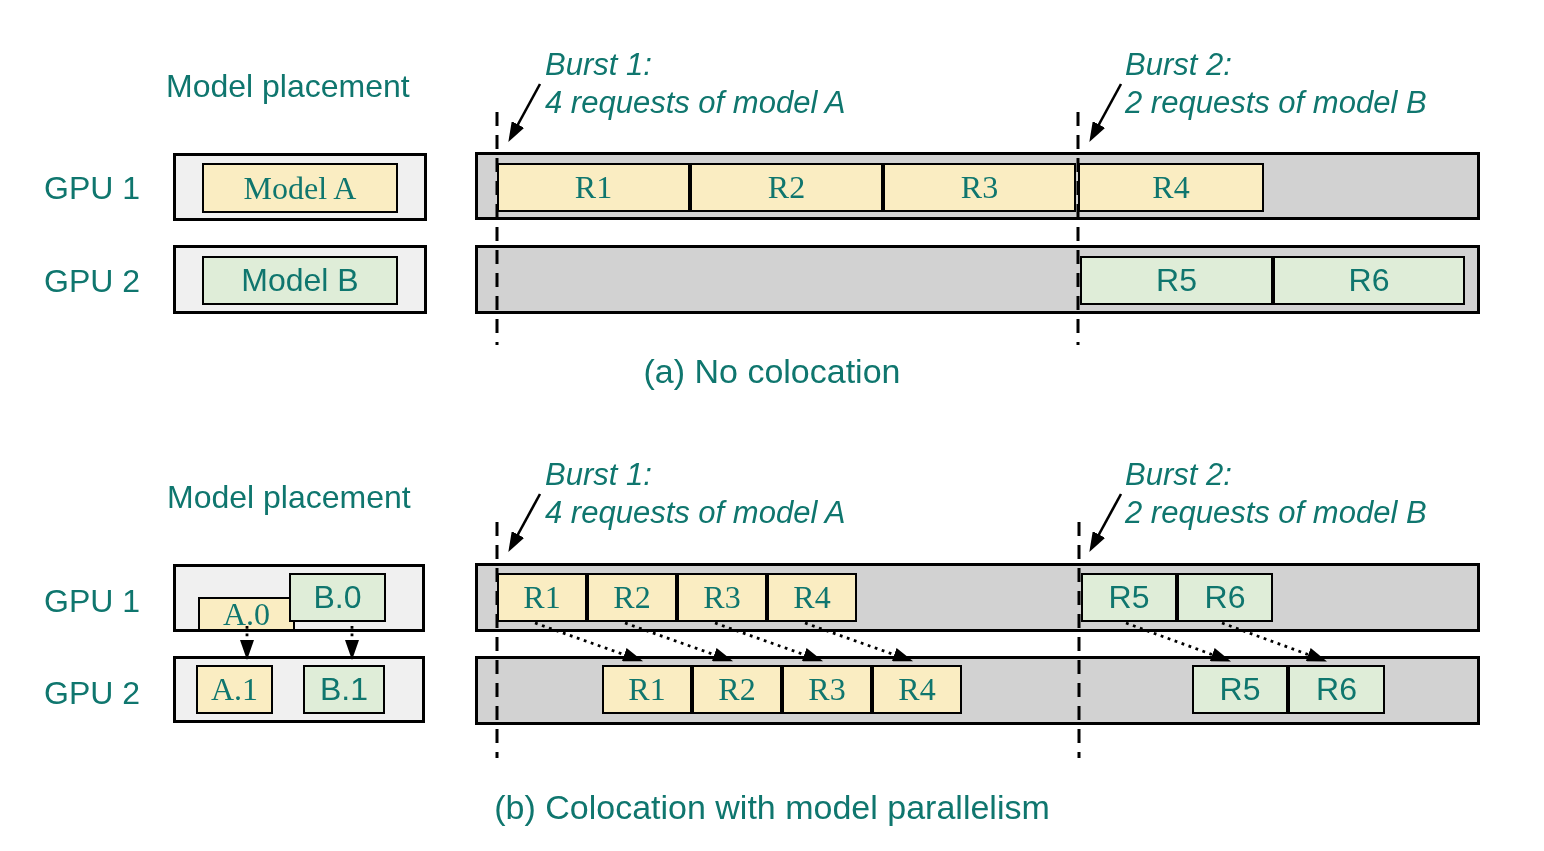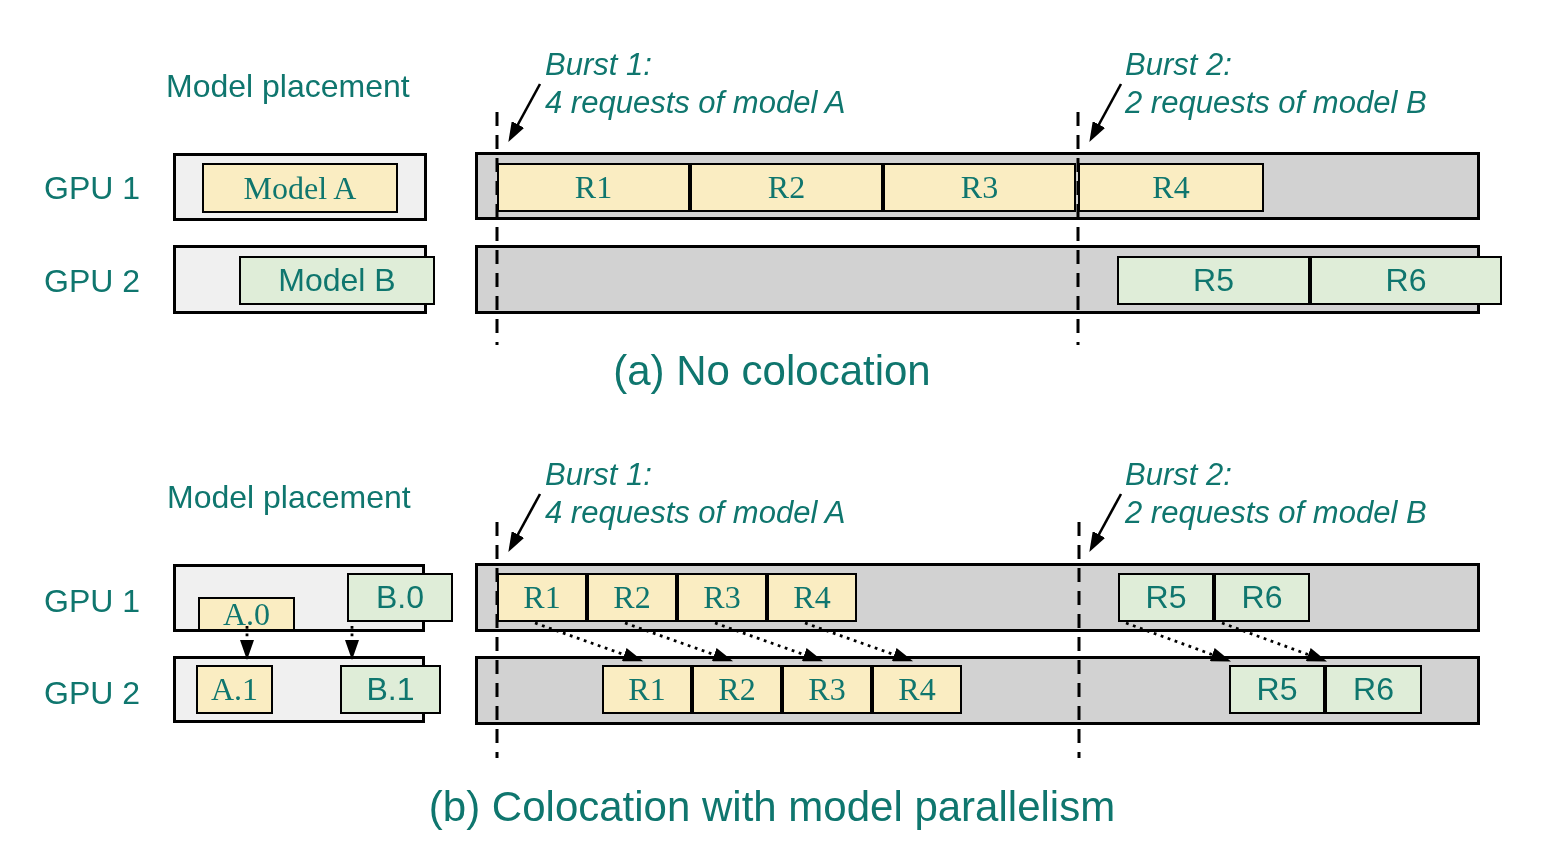--- a/index.html
+++ b/index.html
@@ -7,27 +7,27 @@
     --model-a-fill:#FAEDC2; --model-b-fill:#DFEDD8;
     --gpu-track-fill:#D2D2D2; --placement-box-fill:#F0F0F0;
   }
   html,body{margin:0;padding:0;background:#fff;}
   .figure{
     position:relative;width:1544px;height:851px;background:var(--background);
     font-family:"Liberation Sans", sans-serif;color:#0f766e;overflow:hidden;
   }
   .lbl{position:absolute;font-size:32px;line-height:36px;white-space:nowrap;}
   .burst{position:absolute;font-size:31px;line-height:38px;white-space:nowrap;font-style:italic;}
-  .caption{position:absolute;left:0;width:100%;text-align:center;font-size:42px;line-height:38px;}
+  .caption{position:absolute;left:0;width:100%;text-align:center;font-size:34px;line-height:38px;}
   .track{position:absolute;background:var(--gpu-track-fill);border:3px solid var(--outline);box-sizing:border-box;}
   .pbox{position:absolute;background:var(--placement-box-fill);border:3px solid var(--outline);box-sizing:border-box;}
   .block{position:absolute;border:2.5px solid var(--outline);box-sizing:border-box;
          display:flex;align-items:center;justify-content:center;font-size:32px;}
   .fill-a{background:var(--model-a-fill);font-family:Liberation Serif, serif;}
-  .fill-b{background:var(--model-b-fill);margin-left:37px;}
+  .fill-b{background:var(--model-b-fill);}
   svg.overlay{position:absolute;left:0;top:0;pointer-events:none;}
   .dash{stroke:var(--outline);stroke-width:3;stroke-dasharray:14 9;}
   .solid{stroke:var(--outline);stroke-width:2.6;}
   .dot{stroke:var(--outline);stroke-width:2.8;stroke-dasharray:2.8 4.6;}
 </style>
 </head>
 <body>
 
 <div class="figure">
 
@@ -64,25 +64,25 @@
 
   <div class="caption" style="top:352px">(a) No colocation</div>
 
   <div class="lbl" style="left:167px;top:479px">Model placement</div>
 
   <div class="lbl" style="left:44px;top:583px">GPU 1</div>
   <div class="lbl" style="left:44px;top:675px">GPU 2</div>
 
   <div class="pbox" style="left:173px;top:564px;width:252px;height:68px"></div>
   <div class="block fill-a" style="left:198px;top:597px;width:97px;height:34px">A.0</div>
-  <div class="block fill-b" style="left:310px;top:573px;width:106px;height:49px">B.0</div>
+  <div class="block fill-b" style="left:289px;top:573px;width:97px;height:49px">B.0</div>
 
   <div class="pbox" style="left:173px;top:656px;width:252px;height:67px"></div>
   <div class="block fill-a" style="left:196px;top:665px;width:77px;height:49px">A.1</div>
-  <div class="block fill-b" style="left:303px;top:665px;width:101px;height:49px">B.1</div>
+  <div class="block fill-b" style="left:303px;top:665px;width:82px;height:49px">B.1</div>
 
   <div class="track" style="left:475px;top:563px;width:1005px;height:69px"></div>
   <div class="track" style="left:475px;top:656px;width:1005px;height:69px"></div>
 
   <div class="block fill-a" style="left:497px;top:573px;width:90px;height:49px">R1</div>
   <div class="block fill-a" style="left:587px;top:573px;width:90px;height:49px">R2</div>
   <div class="block fill-a" style="left:677px;top:573px;width:90px;height:49px">R3</div>
   <div class="block fill-a" style="left:767px;top:573px;width:90px;height:49px">R4</div>
   <div class="block fill-b" style="left:1081px;top:573px;width:96px;height:49px">R5</div>
   <div class="block fill-b" style="left:1177px;top:573px;width:96px;height:49px">R6</div>

